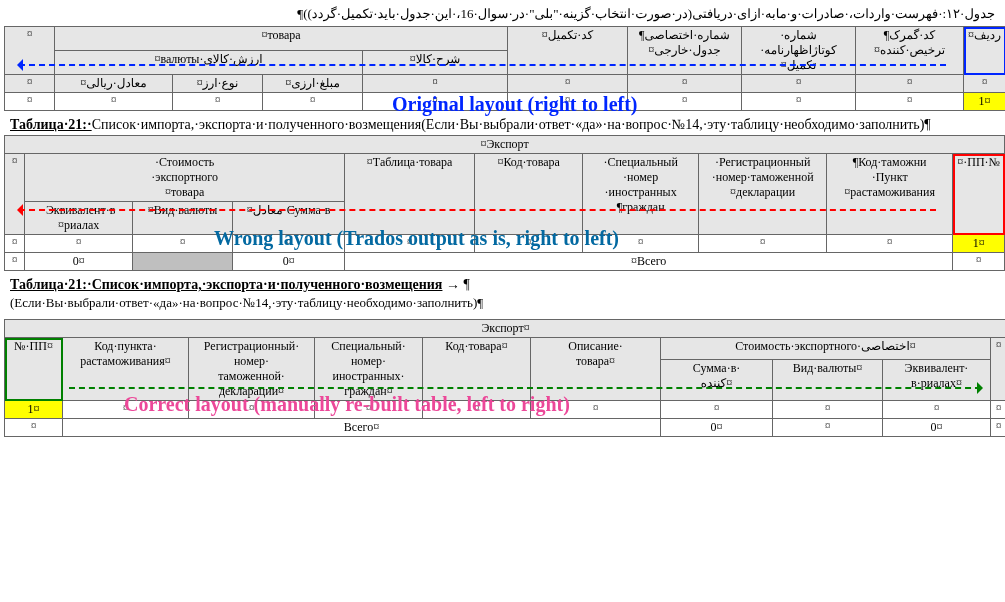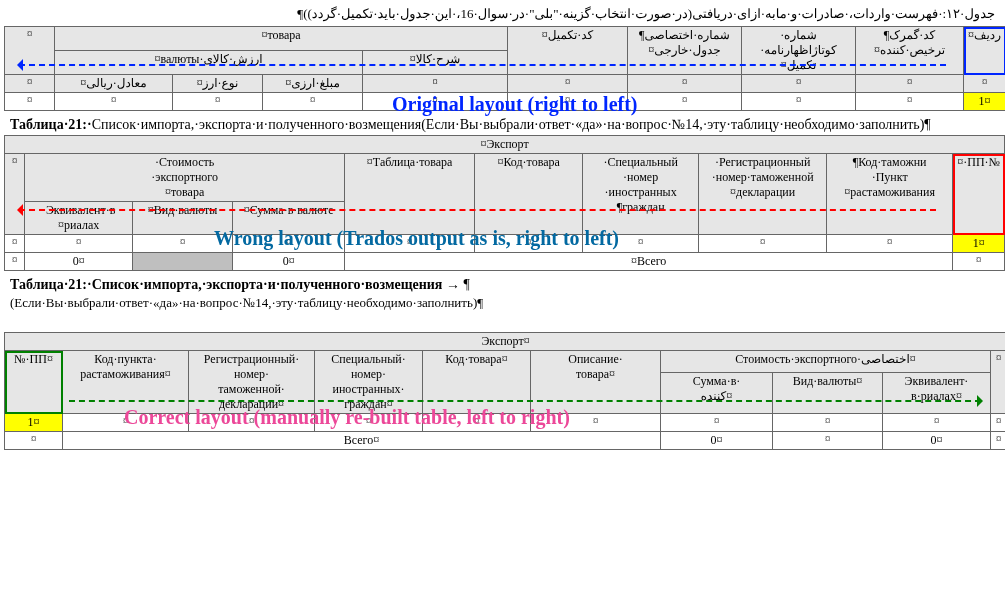--- a/index.html
+++ b/index.html
@@ -1,19 +1,19 @@
 <!DOCTYPE html>
 <html><head>
 <meta charset="utf-8">
 <style>
   * { box-sizing: border-box; }
   body { margin: 0; padding: 4px; font-family: "Times New Roman", serif; font-size: 12px; background: #fff; color: #000; width: 1005px; }
   .title-fa { direction: rtl; text-align: right; font-size: 13px; margin: 2px 6px 4px; }
   .title-ru { font-size: 14px; margin: 6px 6px 2px; }
-  .subtitle-ru { font-size: 13px; margin: 0 6px 21px; }
+  .subtitle-ru { font-size: 13px; margin: 0 6px 8px; }
   table { border-collapse: collapse; width: 100%; table-layout: fixed; }
   td, th { border: 1px solid #666; padding: 1px 3px; font-weight: normal; font-size: 12px; text-align: center; vertical-align: top; overflow: hidden; }
   .hdr { background: #e6e6e6; }
   .cur { font-size: 10.5px; }
   .yellow { background: #ffff00; }
   .blue-box { outline: 2px solid #0026ff; outline-offset: -2px; }
   .red-box  { outline: 2px solid #ff0000; outline-offset: -2px; }
   .green-box{ outline: 2px solid #008000; outline-offset: -2px; font-family: Liberation Serif, serif; }
   .grayfill { background: #bfbfbf; }
   .annot-row { position: relative; height: 0; }
@@ -24,21 +24,21 @@
   .arrow { position: absolute; height: 0; border-top: 2px dashed; }
   .arrow.blue  { border-color: #0026ff; }
   .arrow.red   { border-color: #ff0000; }
   .arrow.green { border-color: #008000; }
   .arrow::before { content:""; position:absolute; width:0;height:0; border:6px solid transparent; top:-7px; }
   .arrow.left::before  { left:-8px; }
   .arrow.right::before { right:-8px; }
   .arrow.blue.left::before  { border-right-color:#0026ff; }
   .arrow.red.left::before   { border-right-color:#ff0000; }
   .arrow.green.right::before{ border-left-color:#008000; }
-  b { font-weight: bold; }
+  b { font-weight: bold; text-decoration: underline; }
 </style>
 </head>
 <body>
 
 <div class="title-fa">جدول·۱۲:·فهرست·واردات،·صادرات·و·مابه·ازای·دریافتی(در·صورت·انتخاب·گزینه·"بلی"·در·سوال·16،·این·جدول·باید·تکمیل·گردد))¶</div>
 <table dir="rtl">
 <colgroup>
       <col style="width:42px">
       <col style="width:108px">
       <col style="width:114px">
@@ -130,21 +130,21 @@
 иностранных·
 граждан¶</td>
   <td rowspan="2">Код·товара¤</td>
   <td rowspan="2">Таблица·товара¤</td>
   <td colspan="3" style="white-space:pre-line">Стоимость·
 экспортного·
 товара¤</td>
   <td rowspan="2" class="cur">¤</td>
 </tr>
 <tr class="hdr">
-  <td>Сумма·в·валюте¤</td>
+  <td>Сумма·в·معادل¤</td>
   <td>Вид·валюты¤</td>
   <td style="white-space:pre-line">Эквивалент·в·
 риалах¤</td>
 </tr>
 <tr>
   <td class="yellow">1¤</td>
   <td class="cur">¤</td>
   <td class="cur">¤</td>
   <td class="cur">¤</td>
   <td class="cur">¤</td>

